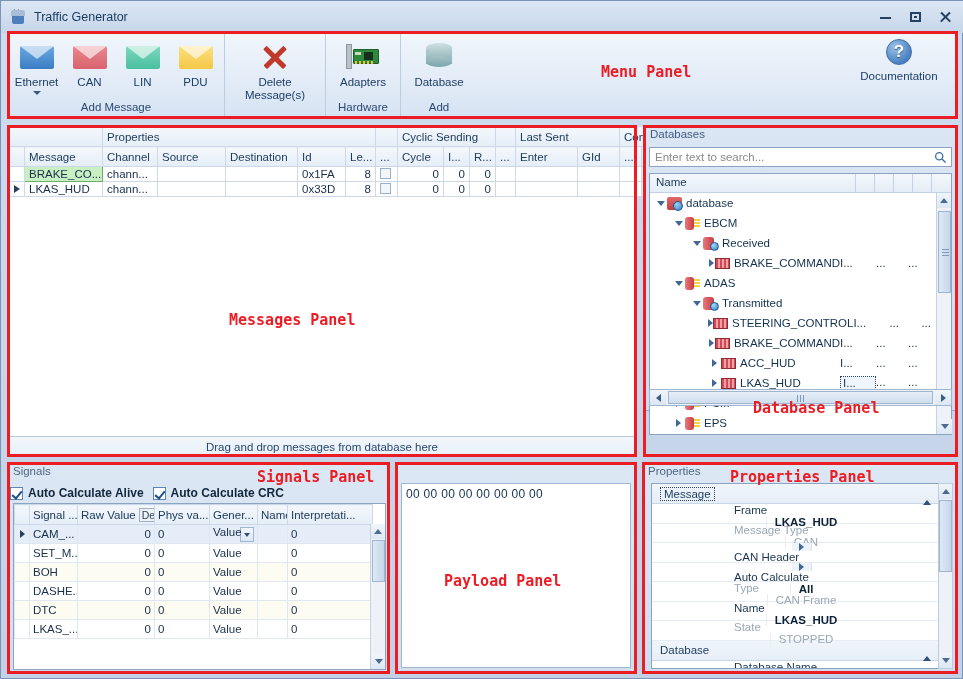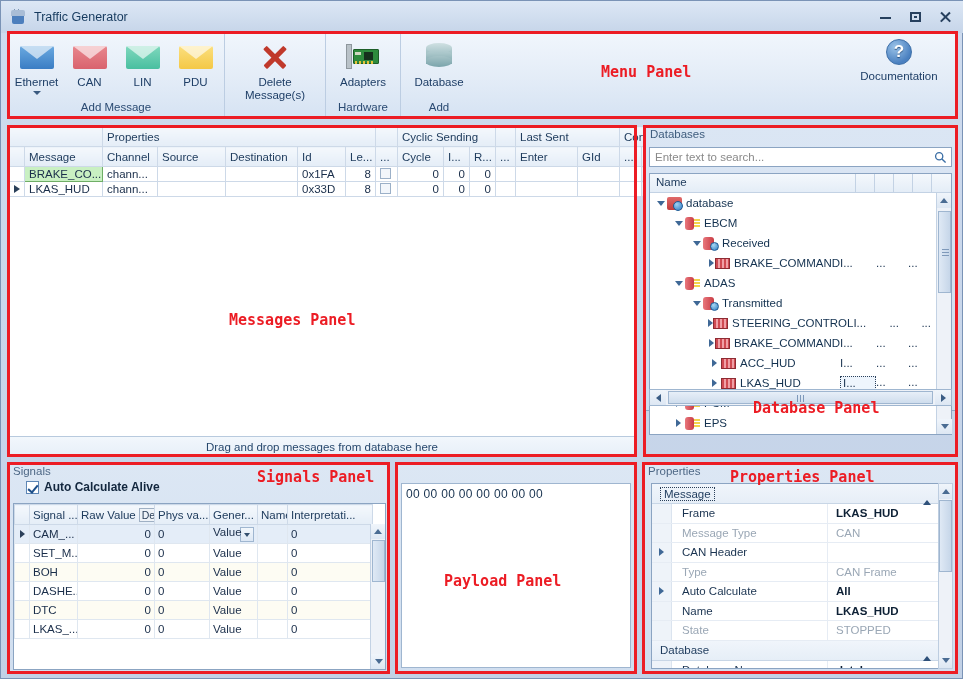--- a/index.html
+++ b/index.html
@@ -170,21 +170,21 @@
   .hsb .track { flex:1; position:relative; }
   .hsb .thumb2 { position:absolute; left:2px; top:1px; right:2px; bottom:1px;
      background:linear-gradient(180deg,#e7eff8,#cfdded); border:1px solid #9fb6d0; }
   .hsb .thumb2:after{content:"";position:absolute;left:50%;top:50%;margin:-3px 0 0 -4px;width:8px;height:7px;
      background:repeating-linear-gradient(90deg,#7e99ba 0 1px,transparent 1px 3px);}
 
   
   #signals { left:6px; top:461px; width:383px; height:212px;
     background:linear-gradient(180deg,#dce7f4,#d0deef); border:1px solid #8fa9c6; }
   .sig-cap { height:17px; font-size:11.5px; color:#4e6886; padding:2px 0 0 5px; }
-  .chkrow { height:20px; display:flex; align-items:flex-start; padding-left:18px; gap:9px;flex-direction:column; }
+  .chkrow { height:20px; display:flex; align-items:flex-end; padding-left:2px; gap:9px; }
   .cbx { width:13px;height:13px;border:1px solid #5d86b5;background:#fff;position:relative;flex:none;}
   .cbx:after{content:"";position:absolute;left:3px;top:1px;width:4px;height:8px;border:solid #1d4f8a;border-width:0 2px 2px 0;transform:rotate(40deg);}
   .chklab { font-size:12px; font-weight:bold; color:#12263d; }
   .sgrid-wrap { position:absolute; left:5px; top:40px; width:373px; bottom:3px; background:#fff; border:1px solid #8ba4c2; overflow:hidden; }
   table.sgrid { border-collapse:collapse; table-layout:fixed; width:358px; }
   table.sgrid th { background:linear-gradient(180deg,#f4f8fc,#e4edf7); border:1px solid #cdd9e8; height:20px;
      font-weight:normal; font-size:11.5px; color:#203d5e; text-align:left; padding:0 3px; white-space:nowrap; overflow:hidden;}
   table.sgrid td { border:1px solid #dfe7f0; height:19px; font-size:11.5px; padding:0 3px; white-space:nowrap; overflow:hidden;}
   .alt { background:#fdfcf3; }
   .rowact td { background:#e4edf8; }
@@ -196,21 +196,21 @@
   
   #payload { left:394px; top:461px; width:242px; height:212px;
     background:linear-gradient(180deg,#dce7f4,#d0deef); border:1px solid #8fa9c6; }
   .pl-body { position:absolute; left:5px; top:20px; right:5px; bottom:5px; background:#fff; border:1px solid #9fb6d0; }
   .pl-bytes { font-size:12px; color:#17324f; padding:3px 0 0 4px; letter-spacing:.3px; }
 
   
   #props { left:641px; top:461px; width:316px; height:212px;
     background:linear-gradient(180deg,#dce7f4,#d0deef); border:1px solid #8fa9c6; }
   .pr-wrap { position:absolute; left:8px; top:20px; right:5px; bottom:4px; background:#fff; border:1px solid #8ba4c2; overflow:hidden; }
-  .pr-row { display:flex; height:19.5px; align-items:center; border-bottom:1px solid #e6ecf4; font-size:11.5px; }
+  .pr-row { display:flex; height:19.5px; align-items:center; border-bottom:1px solid #e6ecf4; font-size:11.5px;flex-direction:column; }
   .pr-cat { background:linear-gradient(180deg,#f0f5fb,#e6eef7); font-size:11.5px; color:#1d3a5c; padding-left:8px;
      border-bottom:1px solid #c8d6e6; display:flex; align-items:center; }
   .pr-cat .cl { margin-left:auto; margin-right:20px; }
   .chev-u { width:0;height:0;border-left:4px solid transparent;border-right:4px solid transparent;border-bottom:5px solid #2f517a; }
   .pr-gut { width:20px; display:flex; align-items:center; justify-content:center; height:100%; background:#eef3f9; border-right:1px solid #dbe4ef;}
   .pr-name { width:155px; padding-left:10px; color:#1a3350; }
   .pr-val { flex:1; padding-left:8px; border-left:1px solid #e6ecf4; height:100%; display:flex; align-items:center; }
   .bold { font-weight:bold; color:#0d2035; }
   .dim { color:#9aa7b5; }
   .sel-outline { border:1px dotted #2a3f59; padding:0 3px; }
@@ -799,30 +799,30 @@
             <span class="pr-val dim">CAN</span>
           </div>
           <div class="pr-row">
             <span class="pr-gut">
               <span class="chev-r"></span>
             </span>
             <span class="pr-name">CAN Header</span>
             <span class="pr-val"></span>
           </div>
           <div class="pr-row">
+            <span class="pr-gut">
+              <span class="chev-r"></span>
+            </span>
+            <span class="pr-name">Auto Calculate</span>
+            <span class="pr-val bold">All</span>
+          </div>
+          <div class="pr-row">
             <span class="pr-gut"></span>
             <span class="pr-name dim">Type</span>
             <span class="pr-val dim">CAN Frame</span>
-          </div>
-          <div class="pr-row">
-            <span class="pr-gut">
-              <span class="chev-r"></span>
-            </span>
-            <span class="pr-name">Auto Calculate</span>
-            <span class="pr-val bold">All</span>
           </div>
           <div class="pr-row">
             <span class="pr-gut"></span>
             <span class="pr-name">Name</span>
             <span class="pr-val bold">LKAS_HUD</span>
           </div>
           <div class="pr-row">
             <span class="pr-gut"></span>
             <span class="pr-name dim">State</span>
             <span class="pr-val dim">STOPPED</span>

